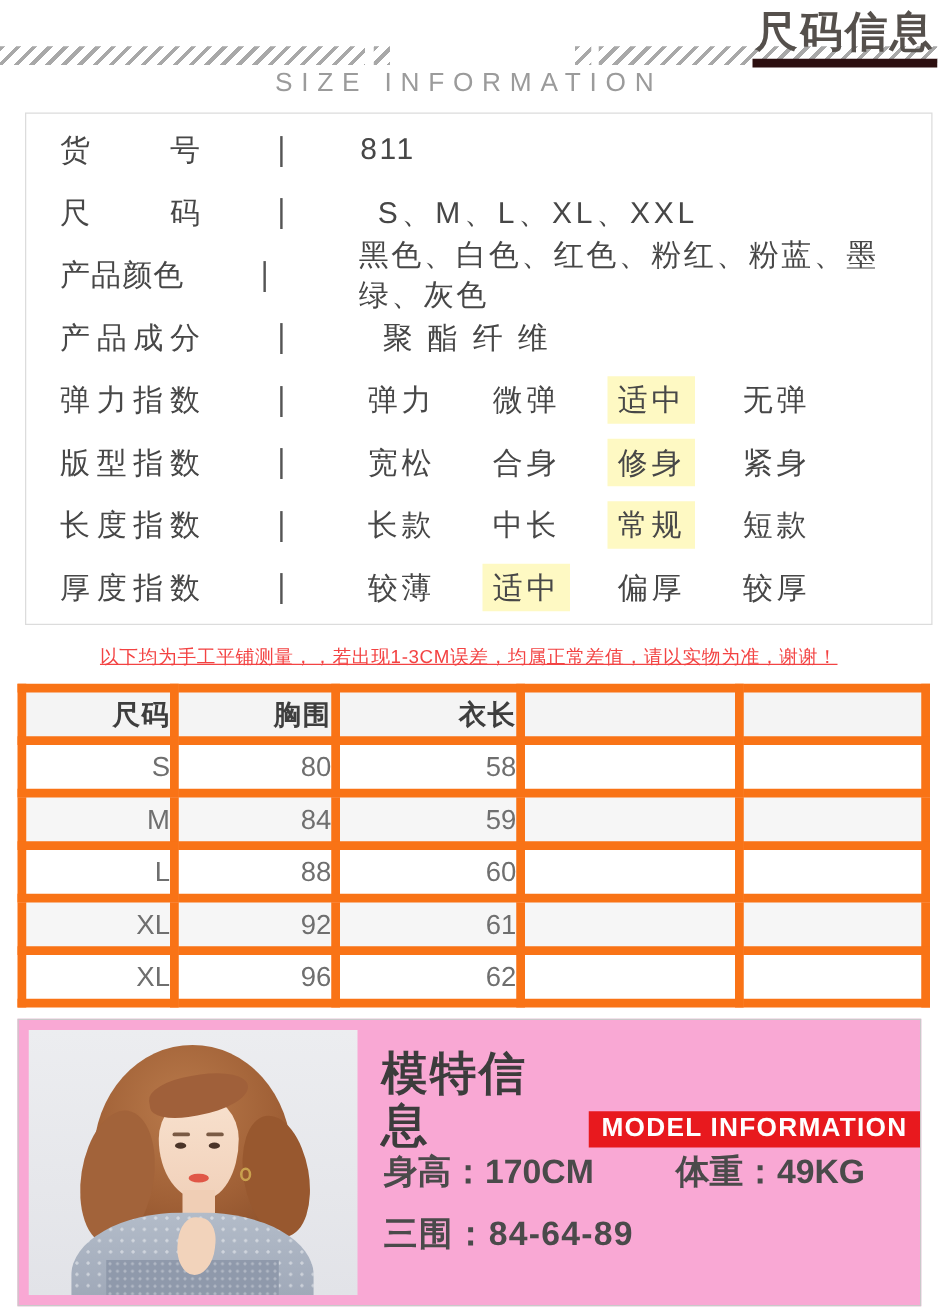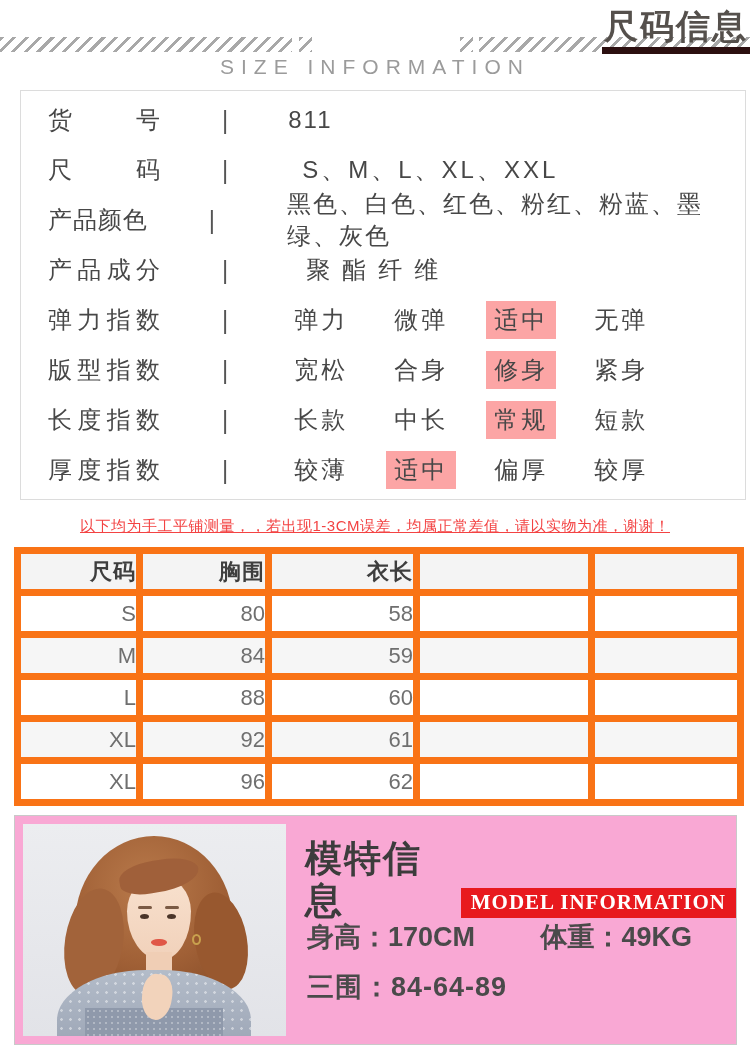--- a/index.html
+++ b/index.html
@@ -27,21 +27,21 @@
   .spec-row { height:50px; display:flex; align-items:center; padding-left:27px;
     font-size:24px; color:#474747;gap:48px; }
   .spec-label { width:112px; text-align:justify; text-align-last:justify; }
   .spec-pipe { margin-left:14px; color:#555; font-weight:400; transform:scaleY(1.1); }
   .v-sku   { margin-left:12px; letter-spacing:2px; }
   .v-sizes { margin-left:26px; letter-spacing:3px; }
   .v-color { margin-left:24px; letter-spacing:2px; }
   .v-mat   { margin-left:30px; letter-spacing:12px; }
   .opts { display:flex; margin-left:10px; }
   .opt { padding:3px 8px; margin-right:30px; letter-spacing:3px; }
-  .opt.hl { background:#fca5a5; }
+  .opt.hl { background:#fef9c3; }
 
   
   .notice { position:absolute; top:512px; left:0; width:100%; height:30px; line-height:28px;
     text-align:center; color:#f34343; font-size:15px; letter-spacing:0.5px;text-decoration:underline; }
 
   
   .size-table { position:absolute; left:14px; top:547px; width:723px;
     border-collapse:collapse; table-layout:fixed; }
   .size-table th, .size-table td { border:7px solid #f97316; text-align:right; }
   .size-table th { height:42px; background:#f4f4f4; font-size:22px; font-weight:bold; color:#3e3e3e; letter-spacing:1px; }
@@ -84,21 +84,21 @@
     background:
       radial-gradient(circle, rgba(255,255,255,.3) 1px, transparent 1.4px),
       #8f99ab;
     background-size:6px 6px, 100% 100%; }
   .hand { position:absolute; left:119px; top:150px; width:30px; height:46px;
     background:#f2d3bb; border-radius:42% 42% 50% 50%; transform:rotate(6deg); }
 
   .model-title-row { position:absolute; left:290px; top:22px; display:flex; align-items:flex-end; }
   .model-title { font-size:37px; font-weight:bold; color:#3c3c3c; letter-spacing:2px; line-height:42px; }
   .model-tag { background:#e8191e; color:#fff; font-size:21px; font-weight:bold;
-    letter-spacing:1px; padding:2px 10px 3px 10px; margin-left:20px; margin-bottom:4px; white-space:nowrap;font-family:Liberation Serif, serif; }
+    letter-spacing:1px; padding:2px 10px 3px 10px; margin-left:20px; margin-bottom:4px; white-space:nowrap; }
   .stats1 { position:absolute; left:292px; top:103px; font-size:27px; font-weight:bold; color:#4a4a4a; }
   .stats1 .w { margin-left:58px; }
   .stats2 { position:absolute; left:292px; top:153px; font-size:27px; font-weight:bold; color:#4a4a4a; letter-spacing:1px; }
 </style>
 </head>
 <body>
 
 <div class="page">
 
   <div class="header">

